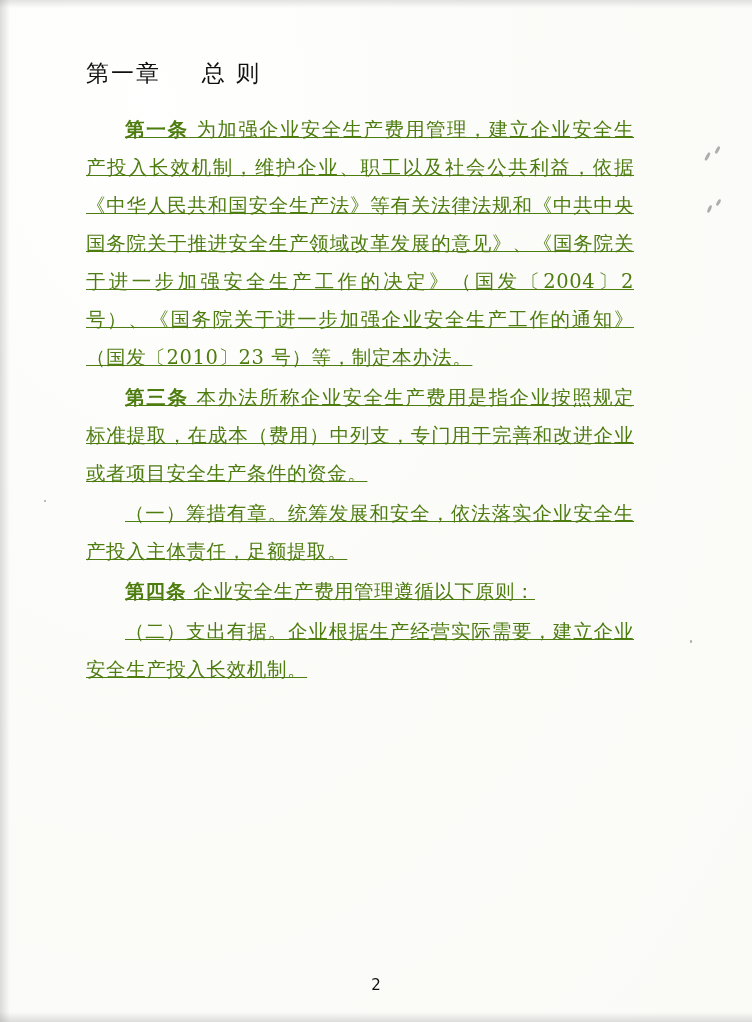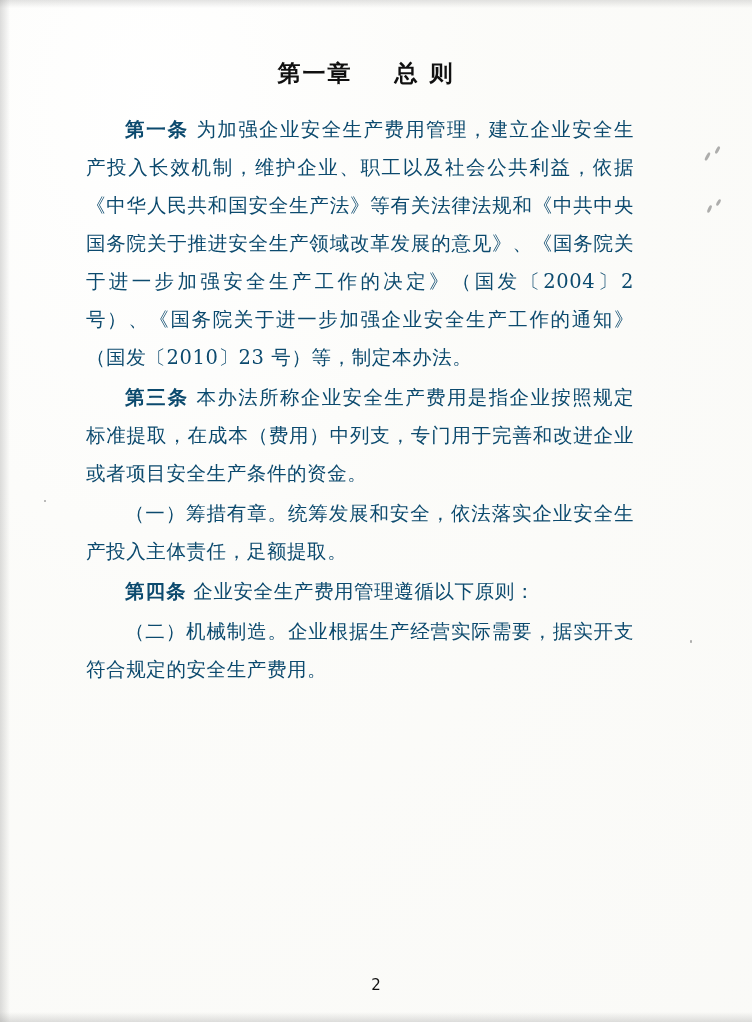--- a/index.html
+++ b/index.html
@@ -31,40 +31,40 @@
       radial-gradient(ellipse at 20% 10%, rgba(255,255,255,0.9) 0%, rgba(250,250,247,0.5) 40%, rgba(244,244,240,0.35) 100%);
     pointer-events: none;
   }
   .content {
     position: absolute;
     left: 86px;
     top: 40px;
     width: 560px;
   }
   .chapter-title {
-    text-align: center;
-    font-weight: bold;
+    font-weight: normal;
     font-size: 23px;
     letter-spacing: 2px;
     margin: 18px 0 22px 0;
     color: #101010;
   }
   .chapter-title .gap {
     display: inline-block;
     width: 22px;
   }
   p.para {
     font-size: 19.5px;
     line-height: 38px;
     text-align: justify;
     text-justify: inter-ideograph;
     margin: 0 12px 2px 0;
     text-indent: 39px;
     letter-spacing: 0.6px;
-    color: #0c4a6e;
+    color: #4d7c0f;
+    text-decoration: underline;
   }
   p.para .lead {
     font-weight: bold;
     letter-spacing: 1px;
   }
   p.sub {
     text-indent: 39px;
   }
   .page-number {
     position: absolute;
@@ -153,19 +153,19 @@
 
     <p class="para sub">
       <span>（一）筹措有章。统筹发展和安全，依法落实企业安全生产投入主体责任，足额提取。</span>
     </p>
 
     <p class="para">
       <span class="lead">第四条</span><span> 企业安全生产费用管理遵循以下原则：</span>
     </p>
 
     <p class="para sub">
-      <span>（二）机械制造。企业根据生产经营实际需要，据实开支符合规定的安全生产费用。</span>
+      <span>（二）支出有据。企业根据生产经营实际需要，建立企业安全生产投入长效机制。</span>
     </p>
 
   </div>
 
   <div class="page-number">2</div>
 </div>
 
 </body></html>

